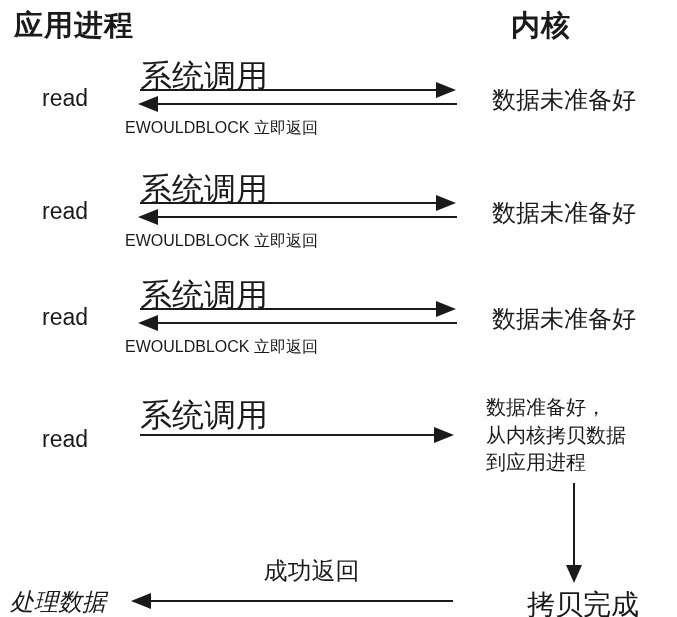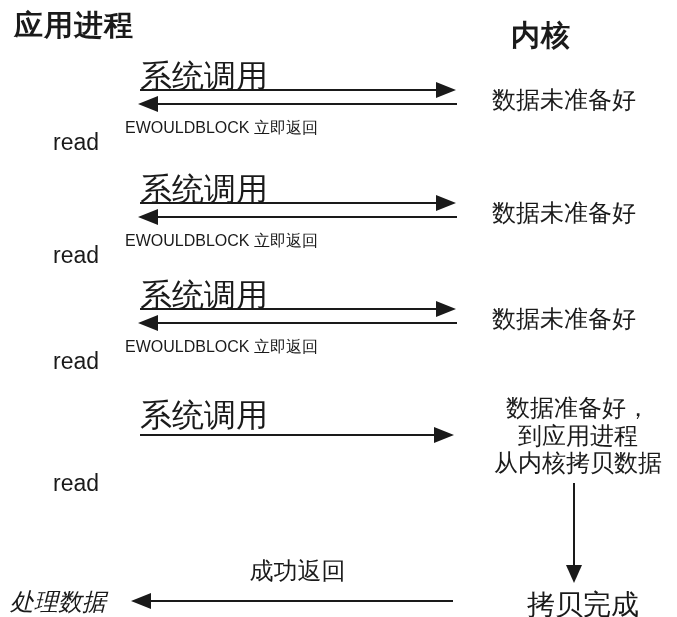--- a/index.html
+++ b/index.html
@@ -8,33 +8,33 @@
     width: 677px;
     height: 617px;
     background: #ffffff;
     color: #1a1a1a;
     font-family: "Liberation Sans", sans-serif;
     overflow: hidden;
     border-radius: 14px;
   }
   .hdr { position: absolute; font-weight: 700; font-size: 29px; letter-spacing: 1px; }
   .hdr-app { left: 14px; top: 6px; }
-  .hdr-kernel { left: 511px; top: 16px; }
+  .hdr-kernel { left: 511px; top: 6px; }
 
   .round, .final-row { position: absolute; left: 0; width: 677px; }
   .r1 { top: 55px; }
   .r2 { top: 168px; }
   .r3 { top: 274px; }
   .final-row { top: 394px; }
 
   .syscall-label {
     position: absolute; left: 140px; top: 0; width: 315px;
     text-align: left; font-size: 32px; white-space: nowrap;
   }
-  .caller-label { position: absolute; left: 53px; top: 30px; font-size: 23px; margin-top: 44px; }
+  .caller-label { position: absolute; left: 42px; top: 30px; font-size: 23px; }
   .final-row .caller-label { top: 32px; }
   .ret-label {
     position: absolute; left: 125px; top: 63px; width: 345px;
     text-align: left; font-size: 16px; white-space: nowrap;
   }
   .kstate-label { position: absolute; left: 492px; top: 29px; font-size: 24px; white-space: nowrap; font-family: Liberation Serif, serif; }
 
   .arrow-line { position: absolute; height: 2px; background: #1a1a1a; }
   .a-call  { left: 140px; top: 34px; width: 296px; }
   .a-ret   { left: 158px; top: 48px; width: 299px; }
@@ -52,27 +52,27 @@
     border-color: transparent #1a1a1a transparent transparent;
   }
   .head-down {
     left: -7px; top: 100%;
     border-width: 18px 8px 0 8px;
     border-color: #1a1a1a transparent transparent transparent;
   }
 
   .kblock {
     position: absolute; left: 486px; top: 0; width: 184px;
-    text-align: center; font-size: 24px; line-height: 27.5px; white-space: nowrap;
+    font-size: 20px; line-height: 27.5px; white-space: nowrap;
   }
 
   .v-arrow { position: absolute; left: 573px; top: 483px; width: 2px; height: 82px; background: #1a1a1a; }
 
   .success-label {
-    position: absolute; left: 140px; top: 555px; width: 315px;
+    position: absolute; left: 154px; top: 555px; width: 315px;
     text-align: center; font-size: 24px; white-space: nowrap;
   }
   .b-arrow { left: 151px; top: 600px; width: 302px; }
   .result-label { position: absolute; left: 10px; top: 586px; font-size: 24px; white-space: nowrap; font-style: italic; }
   .copy-done-label { position: absolute; left: 527px; top: 586px; font-size: 28px; white-space: nowrap; }
 </style>
 </head>
 <body>
 
 <div class="canvas">
@@ -120,22 +120,22 @@
   </div>
 
   <div class="final-row">
     <div class="syscall-label">系统调用</div>
     <div class="arrow-line a-final">
         <i class="head head-right"></i>
       </div>
     <div class="caller-label">read</div>
     <div class="kblock">
       <div>数据准备好，</div>
+      <div>从内核拷贝数据</div>
       <div>到应用进程</div>
-      <div>从内核拷贝数据</div>
     </div>
   </div>
 
   <div class="v-arrow">
       <i class="head head-down"></i>
     </div>
 
   <div class="success-label">成功返回</div>
   <div class="arrow-line b-arrow">
       <i class="head head-left"></i>

